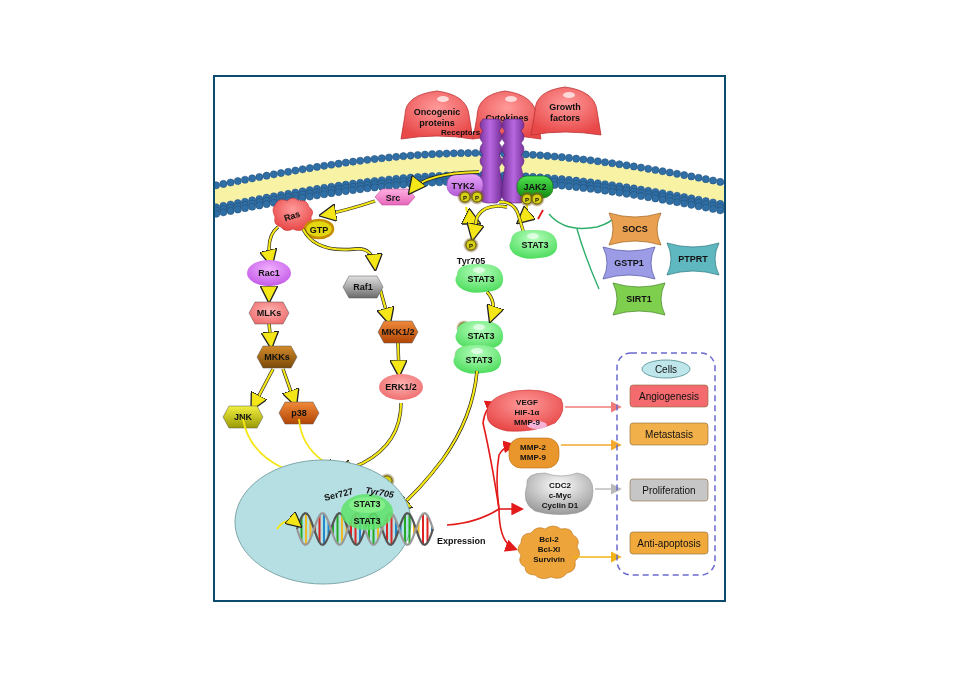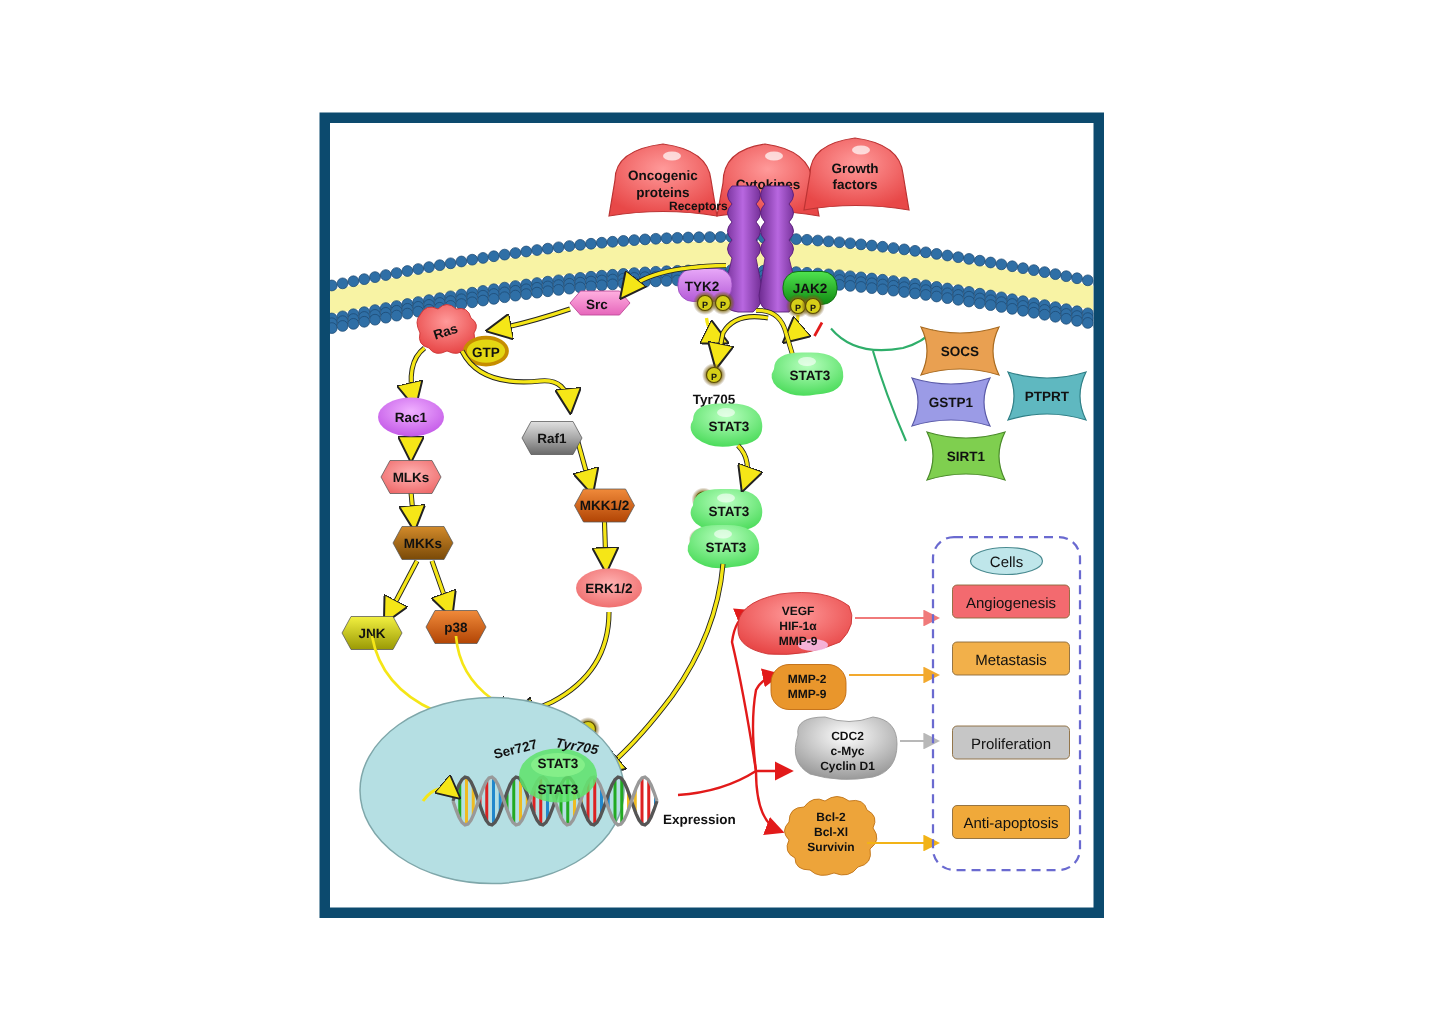--- a/index.html
+++ b/index.html
@@ -1,19 +1,19 @@
 <!DOCTYPE html>
 <html><head>
 <meta charset="utf-8">
 <style>
   html, body { margin: 0; padding: 0; background: #ffffff; }
   body { width: 953px; height: 685px; position: relative; overflow: hidden;
          font-family: "Liberation Sans", sans-serif; }
   #frame { position: absolute; left: 213px; top: 75px; width: 509px; height: 523px;
-           border: 7px solid #0c4a6e; background: #ffffff; overflow: hidden; }
+           border: 2px solid #0c4a6e; background: #ffffff; overflow: hidden; }
   svg text { font-family: "Liberation Sans", sans-serif; font-weight: bold; fill: #111; }
   svg text.plain { font-weight: normal; }
 </style>
 </head>
 <body>
 
 <div id="frame">
 <svg id="diagram" width="509" height="523" viewBox="0 0 509 523" xmlns="http://www.w3.org/2000/svg">
   <defs>
     <radialGradient id="gRed" cx="50%" cy="35%" r="65%">

